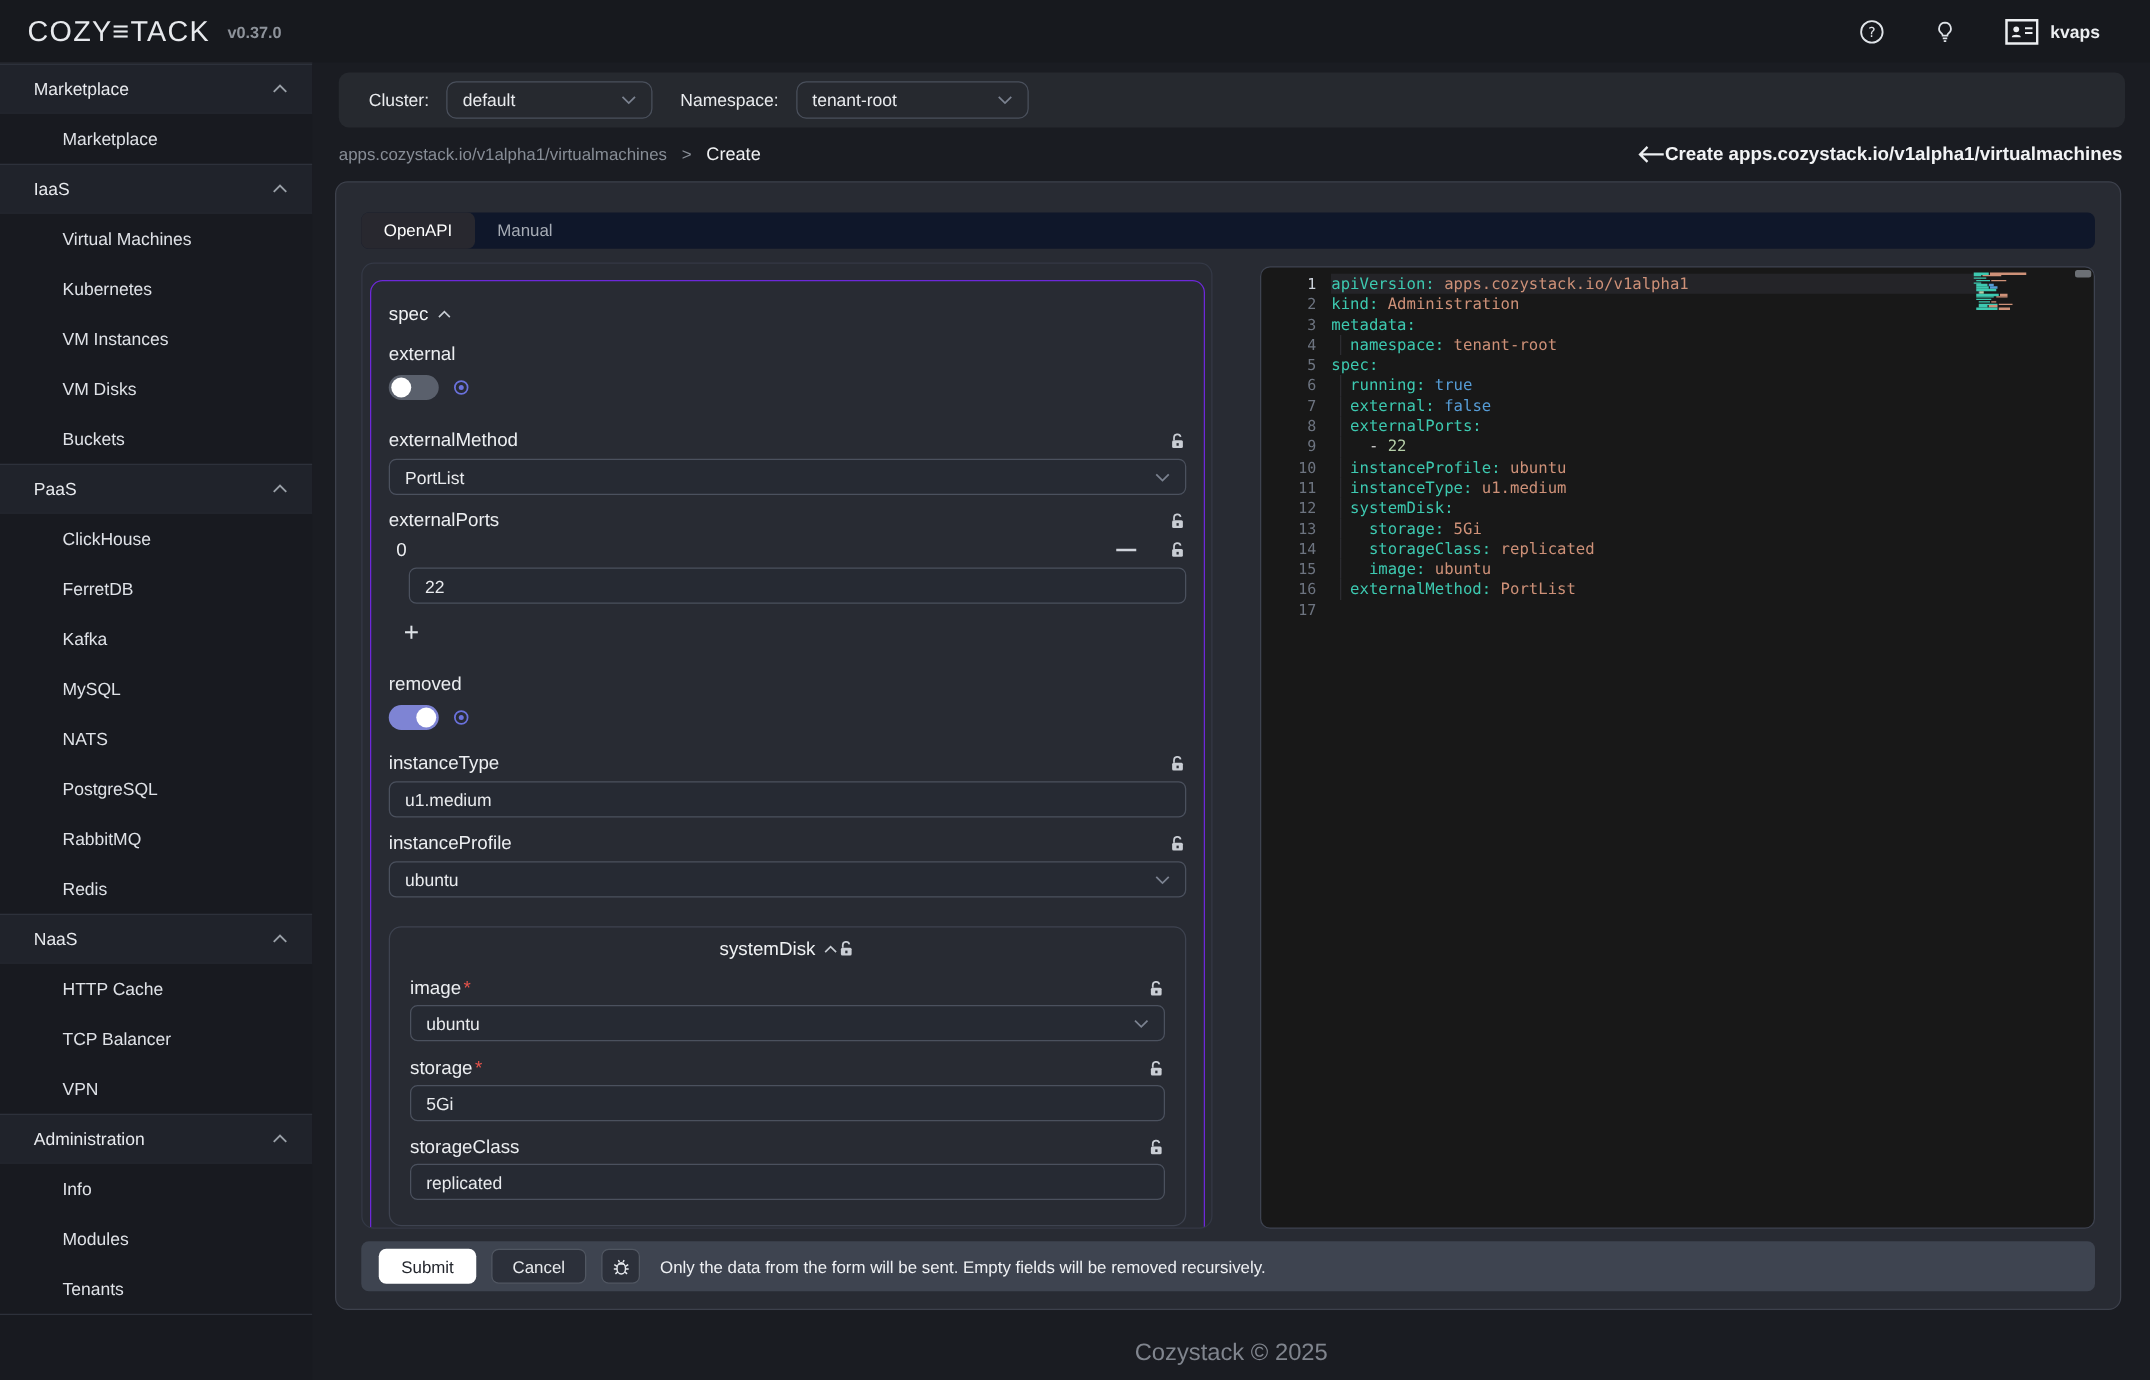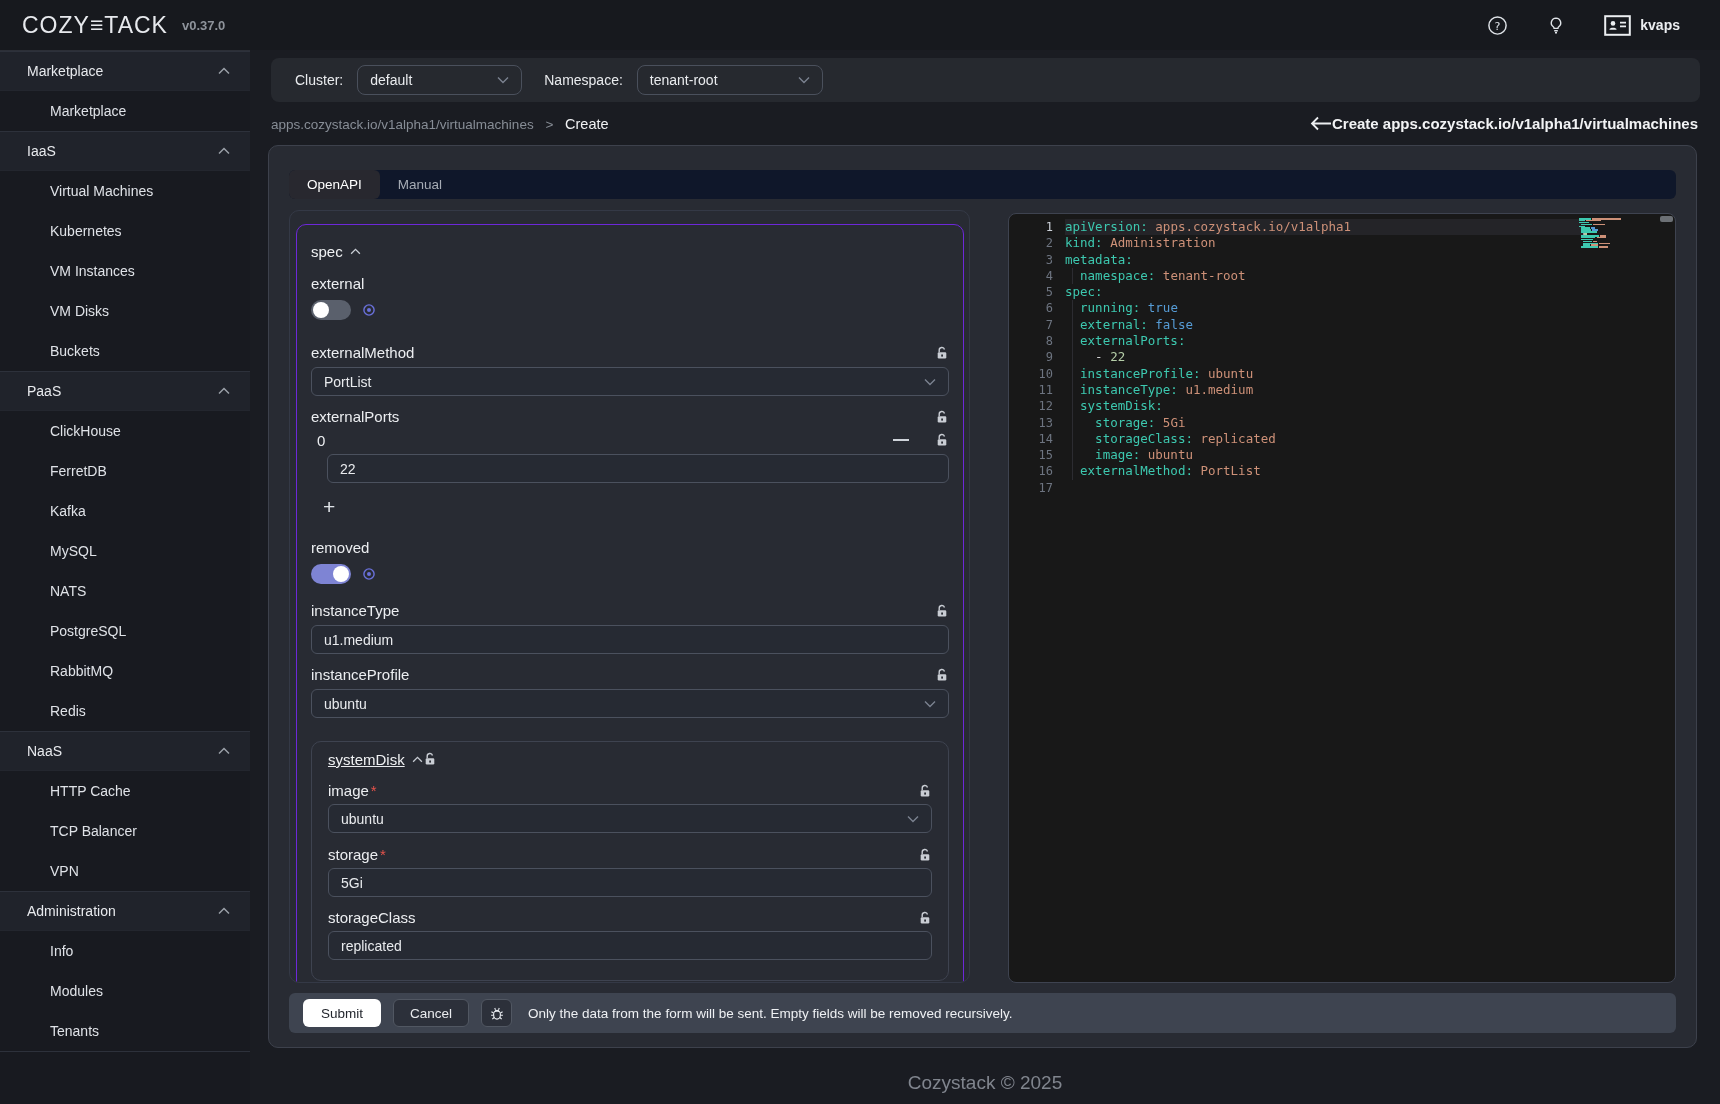--- a/index.html
+++ b/index.html
@@ -79,21 +79,21 @@
   .arr-idx { font-size:15px; color:#eceef1; }
   .arr-right { display:flex; align-items:center; gap:24px; }
   .minus-btn { width:18px; height:14px; display:flex; align-items:center; cursor:pointer; }
   .minus-btn i { display:block; width:16px; height:2px; background:#cfd3da; }
   .arr-inp { margin:4px 0 0 10px; width:calc(100% - 10px); }
   .plus-btn { margin:12px 0 0 12px; font-size:21px; color:#dfe3e8; width:24px; height:24px; cursor:pointer; line-height:24px; } .mt12 { margin-top:12px; } .mt20 { margin-top:20px; }
   .mt8 { margin-top:8px; } .mt18 { margin-top:18px; } .mt6 { margin-top:6px; }
   .mt5 { margin-top:5px; } .mt13 { margin-top:13px; } .mt24 { margin-top:24px; }
 
   .subpanel { margin-top:23px; border:1px solid #3e4350; border-radius:10px; padding:6px 16px 20px; }
-  .sub-head { display:flex; align-items:center; justify-content:flex-start; height:22px;text-decoration:underline; }
+  .sub-head { display:flex; align-items:center; justify-content:center; height:22px; }
   .sub-head .left { display:flex; align-items:center; gap:7px; font-size:15px; color:#f0f2f4; cursor:pointer; }
   .sub-head svg { color:#c7ccd3; }
 
   
   .editor { margin-left:38px; margin-top:3px; width:668px; height:770px; background:#181818;
     border:1px solid #3e4350; border-radius:8px; position:relative; overflow:hidden;
     font-family:"DejaVu Sans Mono", monospace; }
   .lines { padding-top:5px; }
   .cl { display:flex; height:16.3px; line-height:16.3px; font-size:12.5px; position:relative; }
   .cl.active { background:linear-gradient(to right, transparent 56px, #242428 56px, #242428 576px, transparent 576px); }

